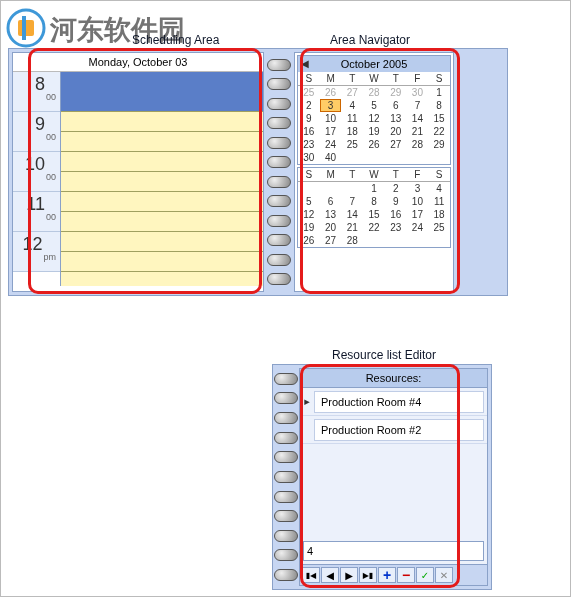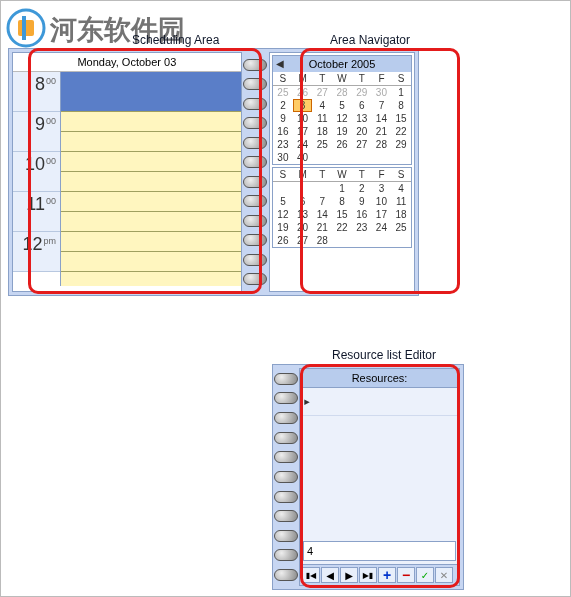--- a/index.html
+++ b/index.html
@@ -9,46 +9,46 @@
 .wm-text{position:absolute;top:12px;left:50px;font-size:27px;font-weight:bold;color:#737373;font-family:SimHei,Arial}
 .wm-url{position:absolute;top:58px;left:88px;font-size:16px;font-weight:bold;color:#009a3d}
 .section-label{position:absolute;color:#0f172a;font-size:12px}
 .lbl-sched{top:33px;left:132px}
 .lbl-datenav{top:33px;left:330px}
 .lbl-reslist{top:348px;left:332px}
 .red-box{position:absolute;border:3px solid #e41b1b;border-radius:10px;pointer-events:none;z-index:50}
 .rb-sched{top:48px;left:28px;width:234px;height:246px}
 .rb-datenav{top:48px;left:300px;width:160px;height:246px}
 .rb-res{top:364px;left:300px;width:160px;height:224px}
-.planner{position:absolute;top:48px;left:8px;width:411px;height:248px;background:#c7d6f2;border:1px solid #8aa1c8;display:flex}
+.planner{position:absolute;top:48px;left:8px;width:500px;height:248px;background:#c7d6f2;border:1px solid #8aa1c8;display:flex}
 .planner-page{background:#fff;border:1px solid #8aa1c8;position:relative}
 .planner-left{width:252px;margin:3px 0 3px 3px}
 .planner-right{width:160px;margin:3px 3px 3px 0}
 .binder{width:30px;display:flex;flex-direction:column;align-items:center;justify-content:space-around;padding:6px 0}
 .ring{width:24px;height:12px;background:radial-gradient(circle at 30% 30%,#eee,#888);border-radius:6px;border:1px solid #555}
 .day-header{background:#fff;text-align:center;padding:3px;border-bottom:1px solid #bbb;font-size:11px}
 .sched-grid{display:flex;height:214px}
 .time-col{width:44px;border-right:1px solid #8aa1c8}
 .time-col.ampm{width:48px}
 .time-slot{height:40px;border-bottom:1px solid #b8c8e0;display:flex;align-items:flex-start;justify-content:flex-end;padding:2px 4px;background:#e8effb}
 .time-hr{font-size:18px;color:#333}
-.time-min{font-size:9px;color:#666;margin-left:1px;margin-top:2px}
+.time-min{font-size:9px;color:#666;margin-left:1px;margin-top:18px}
 .appt-col{flex:1;background:#fff6bf}
 .appt-first{height:40px;background:#5a7ec8;border-bottom:1px solid #a0a060}
 .appt-row{height:20px;border-bottom:1px solid #a0a060}
 .cal-block{border:1px solid #8aa1c8;margin:2px}
 .cal-title{background:#b8cced;text-align:center;padding:2px;font-size:11px;position:relative}
 .cal-arrow{position:absolute;top:2px;cursor:pointer;font-size:10px;color:#333}
 .cal-arrow.left{left:3px}
 .cal-grid{display:grid;grid-template-columns:repeat(7,1fr);text-align:center}
 .cal-dow{background:#fff;border-bottom:1px solid #aaa;padding:1px;font-size:10px;color:#333}
 .cal-day{padding:1px;font-size:10px;color:#333;cursor:pointer}
 .cal-day.other{color:#aaa}
 .cal-day.sel{background:#fc6;border:1px solid #c60;padding:0}
-.res-panel{position:absolute;top:364px;left:272px;width:192px;height:226px;background:#c7d6f2;border:1px solid #8aa1c8;display:flex}
+.res-panel{position:absolute;top:364px;left:272px;width:220px;height:226px;background:#c7d6f2;border:1px solid #8aa1c8;display:flex}
 .res-binder{width:26px;display:flex;flex-direction:column;align-items:center;justify-content:space-around;padding:4px 0}
 .res-page{flex:1;background:#fff;border:1px solid #8aa1c8;margin:3px 3px 3px 0;display:flex;flex-direction:column}
 .res-header{background:#b8cced;text-align:center;padding:3px;border-bottom:1px solid #8aa1c8}
 .res-list{flex:1;background:#ecf1fb}
 .res-item{display:flex;align-items:center;border-bottom:1px solid #d0daee;height:28px}
 .res-marker{width:14px;text-align:center;color:#333}
 .res-name{flex:1;background:#fff;border:1px solid #c0cde6;padding:4px 6px;margin:1px 3px 1px 0;font-size:11px}
 .res-input-row{padding:3px;background:#ecf1fb}
 .res-input{width:100%;border:1px solid #8aa1c8;padding:3px;font-size:11px}
 .res-toolbar{display:flex;background:#c7d6f2;border-top:1px solid #8aa1c8;padding:2px;gap:0}
@@ -246,20 +246,25 @@
       <div class="ring"></div>
       <div class="ring"></div>
     <div class="ring"></div>
       <div class="ring"></div>
   </div>
   <div class="res-page">
     <div class="res-header">Resources:</div>
     <div class="res-list" id="res-list">
         <div class="res-item">
           <div class="res-marker">▸</div>
+          <div class="res-name">Production Room #4</div>
+        </div>
+        <div class="res-item">
+          <div class="res-marker"></div>
+          <div class="res-name">Production Room #2</div>
         </div>
       </div>
     <div class="res-input-row">
       <input class="res-input" value="4" style="">
     </div>
     <div class="res-toolbar">
       <div class="res-btn" style="font-size:8px">▮◀</div>
       <div class="res-btn">◀</div>
       <div class="res-btn">▶</div>
       <div class="res-btn" style="font-size:8px">▶▮</div>

